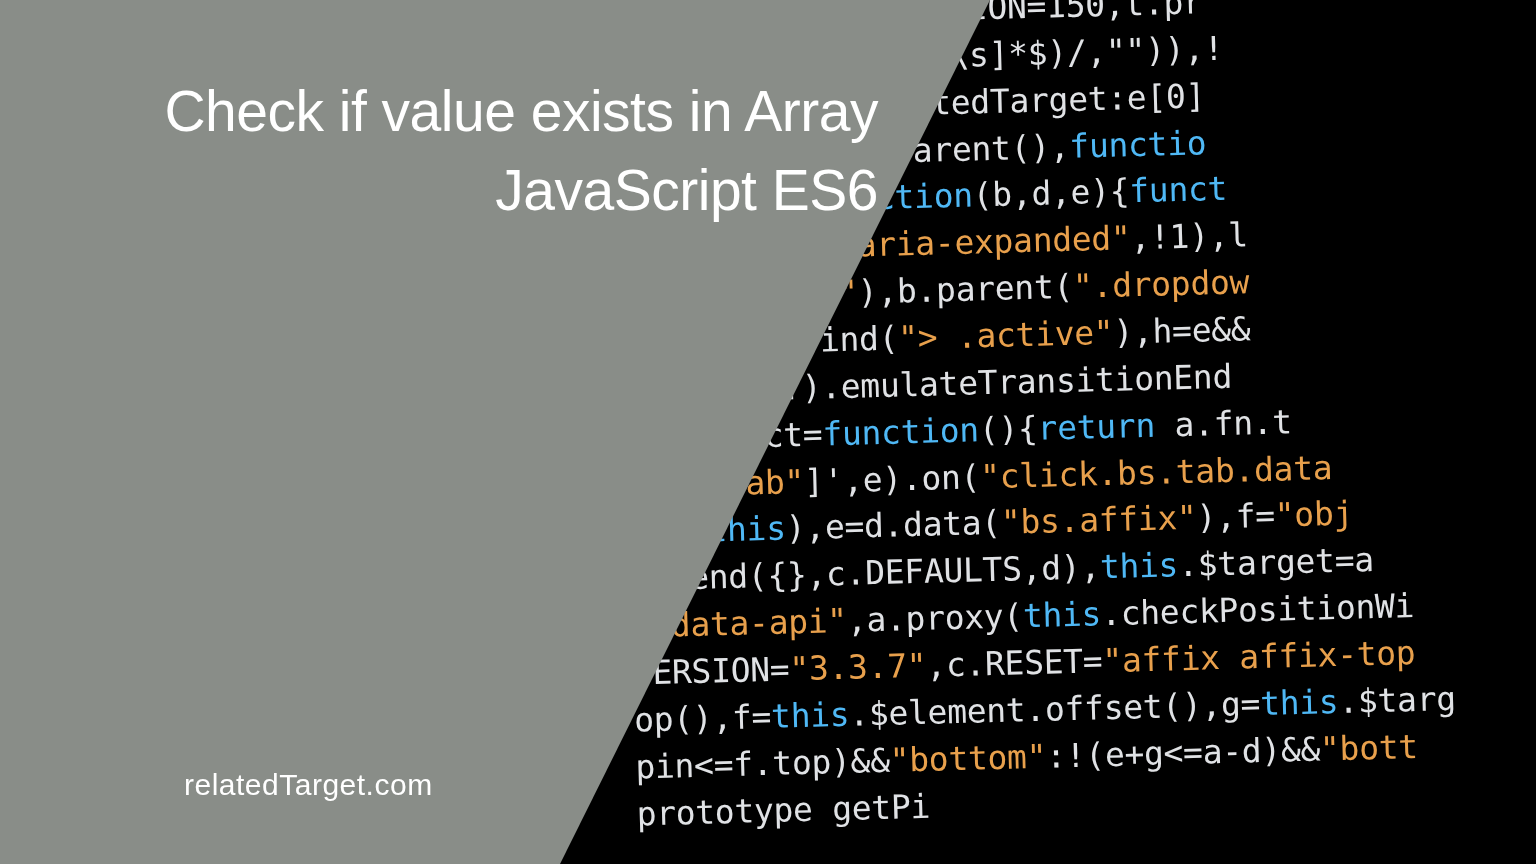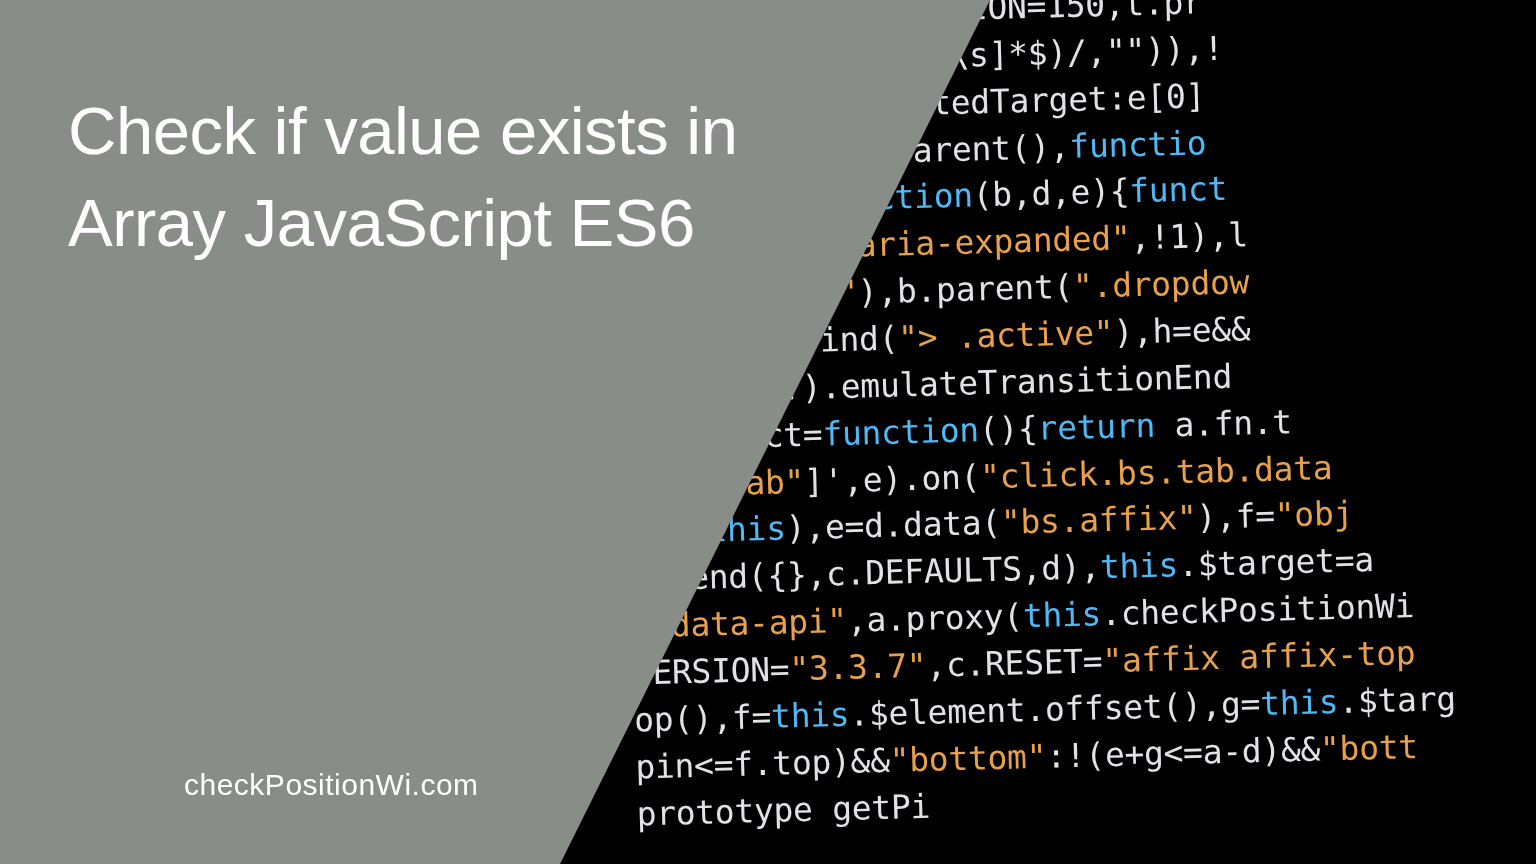--- a/index.html
+++ b/index.html
@@ -14,28 +14,28 @@
   .gray-panel {
     position: absolute;
     top: 0; left: 0;
     width: 100%; height: 100%;
     background: #898d88;
     clip-path: polygon(0 0, 990px 0, 560px 100%, 0 100%);
     z-index: 2;
   }
   .title {
     position: absolute;
-    top: 85px;
+    top: 72px;
     left: 68px;
     width: 810px;
     color: #fff;
-    font-size: 67px;
+    font-size: 57px;
     font-weight: 400;
     line-height: 1.38;
-    text-align: left;
+    text-align: right;
     letter-spacing: -0.5px;
   }
   .watermark {
     position: absolute;
     bottom: 62px;
     left: 184px;
     color: #fff;
     font-size: 30px;
     font-weight: 300;
     letter-spacing: 0.5px;
@@ -84,14 +84,14 @@
 <span><span>extend({},c.DEFAULTS,d),</span><span class="this">this</span><span>.$target=a</span></span>
 <span><span class="str">x.data-api"</span><span>,a.proxy(</span><span class="this">this</span><span>.checkPositionWi</span></span>
 <span><span>VERSION=</span><span class="str">"3.3.7"</span><span>,c.RESET=</span><span class="str">"affix affix-top</span></span>
 <span><span>op(),f=</span><span class="this">this</span><span>.$element.offset(),g=</span><span class="this">this</span><span>.$targ</span></span>
 <span><span>pin&lt;=f.top)&amp;&amp;</span><span class="str">"bottom"</span><span>:!(e+g&lt;=a-d)&amp;&amp;</span><span class="str">"bott</span></span>
 <span><span>prototype getPi</span></span></div>
 </div>
 
 <div class="gray-panel">
   <h1 class="title">Check if value exists in Array JavaScript ES6</h1>
-  <div class="watermark">checkPositionWi.com</div>
+  <div class="watermark">relatedTarget.com</div>
 </div>
 
 </body></html>

